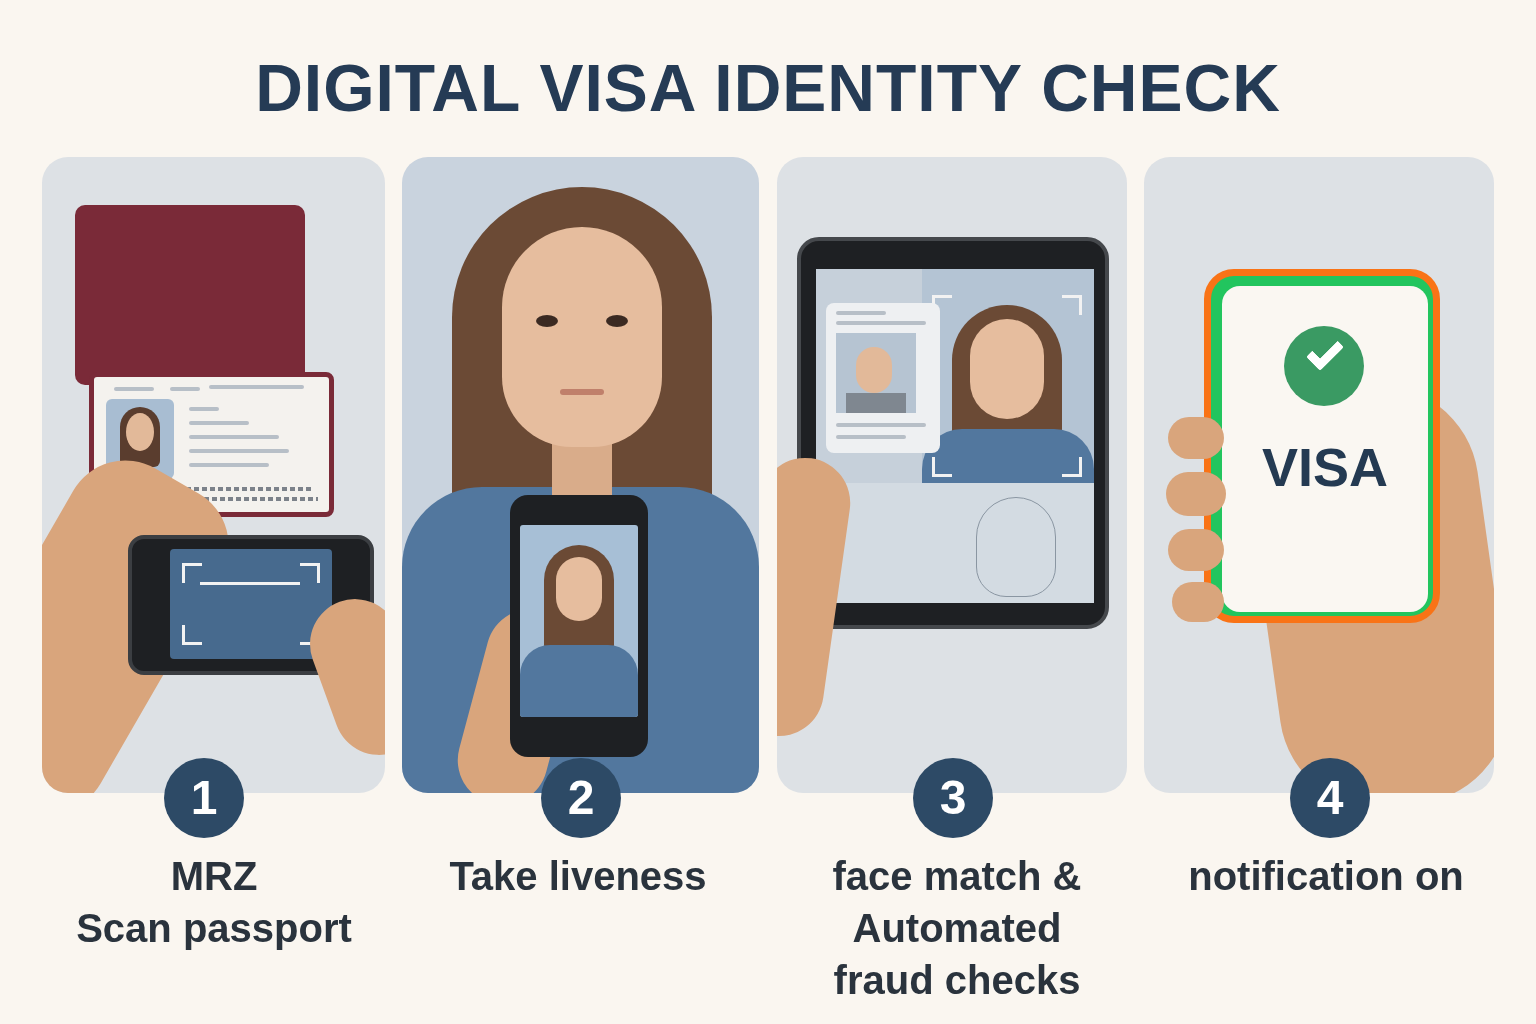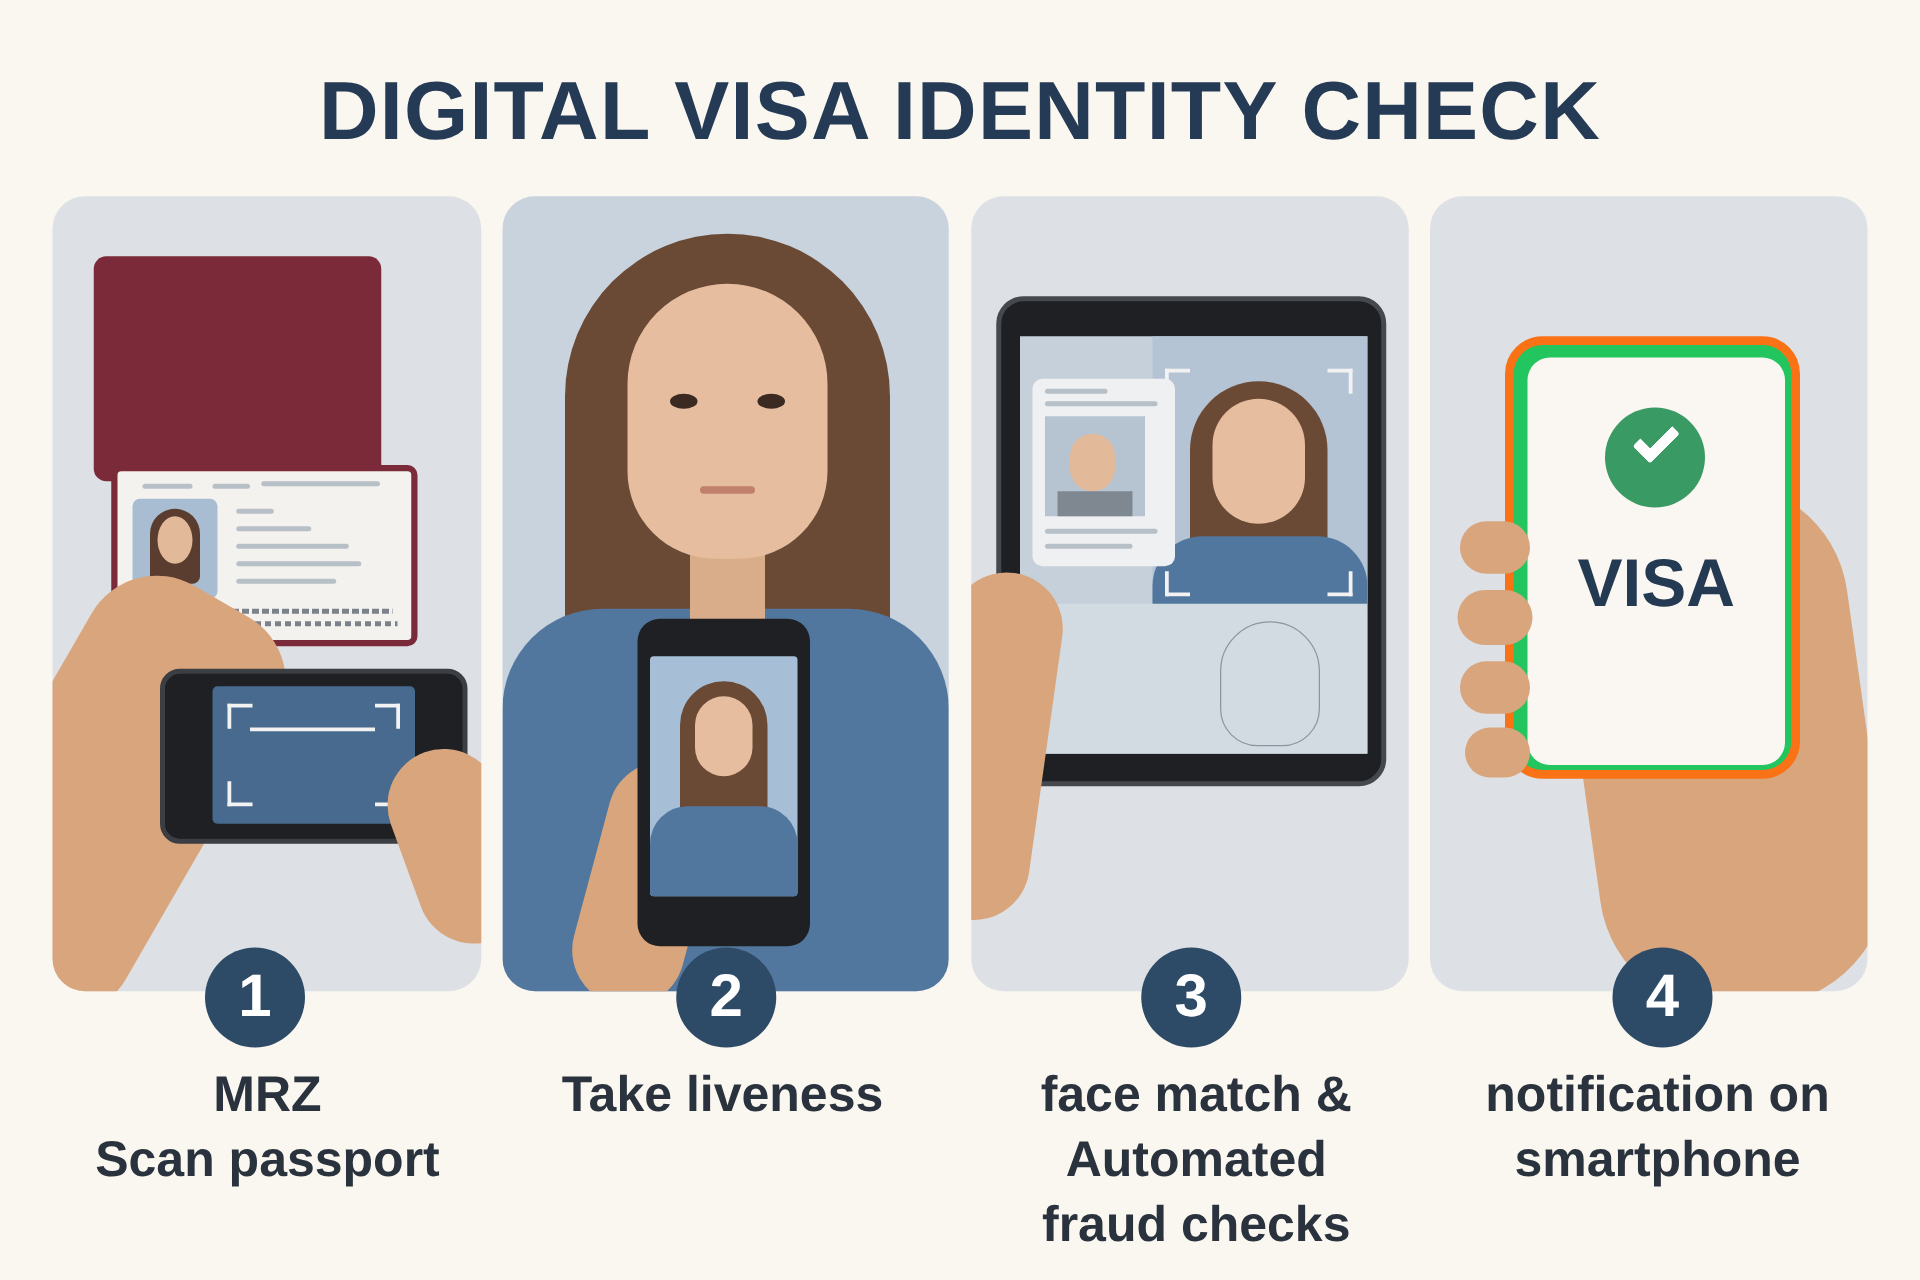--- a/index.html
+++ b/index.html
@@ -181,14 +181,13 @@
 <div class="caption" style="left:408px">
   <div>Take liveness</div>
 </div>
 <div class="caption" style="left:787px">
   <div>face match &amp;</div>
   <div>Automated</div>
   <div>fraud checks</div>
 </div>
 <div class="caption" style="left:1156px">
   <div>notification on</div>
-  <div>smartphone</div>
 </div>
 
 </body></html>

